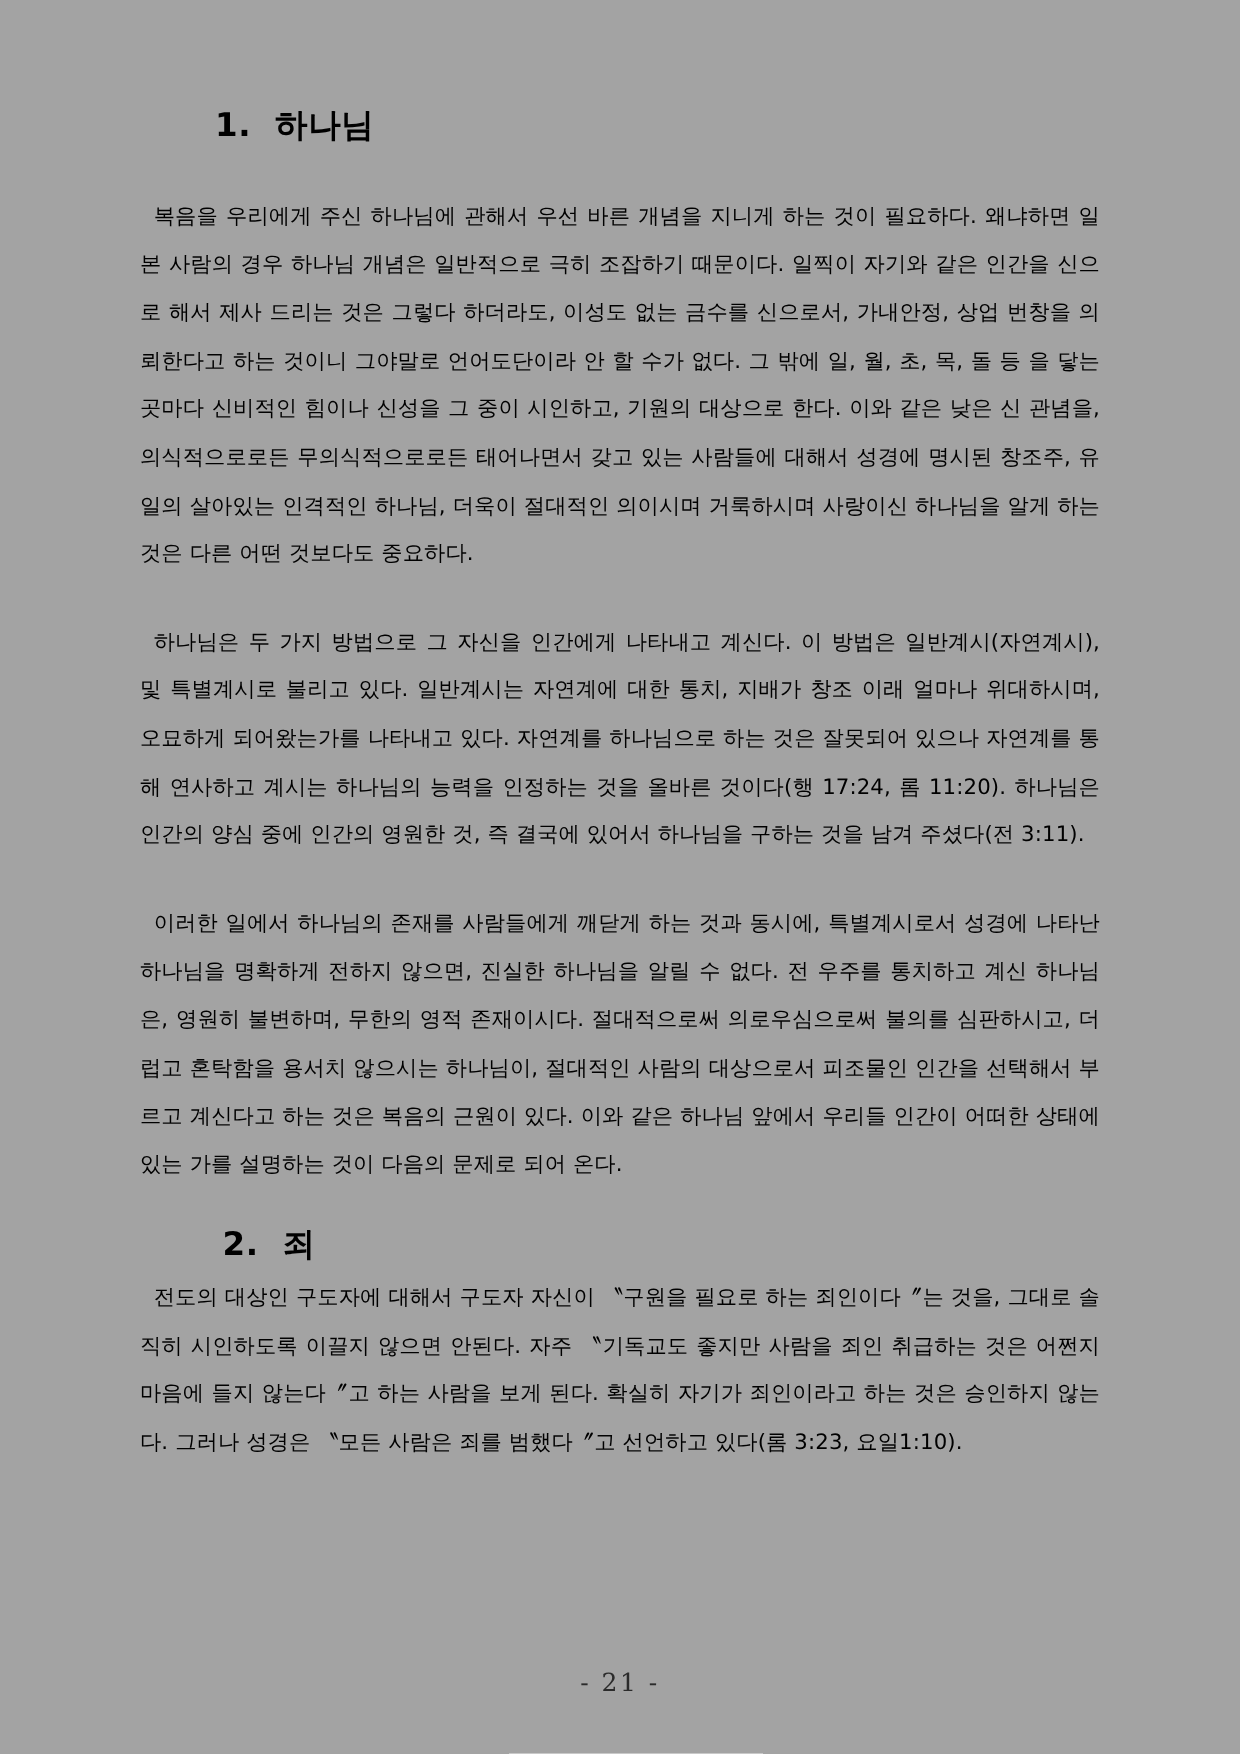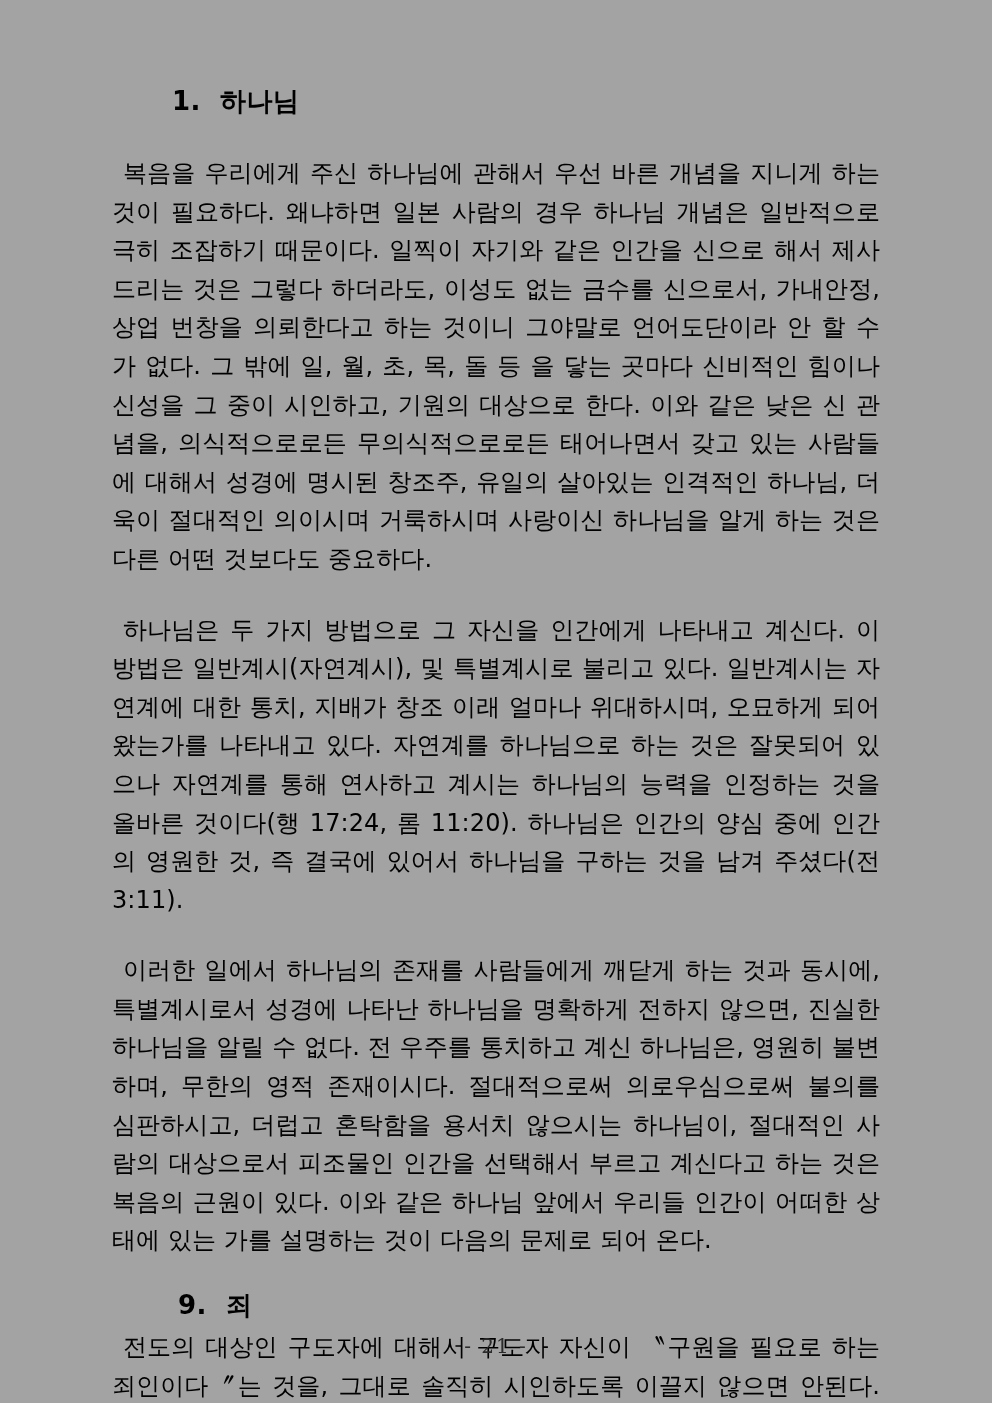--- a/index.html
+++ b/index.html
@@ -42,21 +42,21 @@
     margin: 0;
     padding-top: 84px;
     padding-left: 60px;
   }
   .heading-2 {
     margin: 0;
     padding-top: 28px;
     padding-left: 66px;
   }
   .body-par {
-    font-size: 24px;
+    font-size: 17px;
     line-height: 38.6px;
     text-align: justify;
     text-justify: inter-character;
     word-break: break-all;
     letter-spacing: 0.1px;
     margin: 0;
     color: #000000;
   }
   .par-gap-1 { margin-top: 36px; }
   .par-gap-2 { margin-top: 32px; }
@@ -87,21 +87,21 @@
   <div class="content">
 
     <h1 class="section-heading heading-1">1.  하나님</h1>
 
     <p class="body-par par-gap-1 indent">복음을 우리에게 주신 하나님에 관해서 우선 바른 개념을 지니게 하는 것이 필요하다. 왜냐하면 일본 사람의 경우 하나님 개념은 일반적으로 극히 조잡하기 때문이다. 일찍이 자기와 같은 인간을 신으로 해서 제사 드리는 것은 그렇다 하더라도, 이성도 없는 금수를 신으로서, 가내안정, 상업 번창을 의뢰한다고 하는 것이니 그야말로 언어도단이라 안 할 수가 없다. 그 밖에 일, 월, 초, 목, 돌 등 을 닿는 곳마다 신비적인 힘이나 신성을 그 중이 시인하고, 기원의 대상으로 한다. 이와 같은 낮은 신 관념을, 의식적으로로든 무의식적으로로든 태어나면서 갖고 있는 사람들에 대해서 성경에 명시된 창조주, 유일의 살아있는 인격적인 하나님, 더욱이 절대적인 의이시며 거룩하시며 사랑이신 하나님을 알게 하는 것은 다른 어떤 것보다도 중요하다.</p>
 
     <p class="body-par par-gap-2 indent">하나님은 두 가지 방법으로 그 자신을 인간에게 나타내고 계신다. 이 방법은 일반계시(자연계시), 및 특별계시로 불리고 있다. 일반계시는 자연계에 대한 통치, 지배가 창조 이래 얼마나 위대하시며, 오묘하게 되어왔는가를 나타내고 있다. 자연계를 하나님으로 하는 것은 잘못되어 있으나 자연계를 통해 연사하고 계시는 하나님의 능력을 인정하는 것을 올바른 것이다(행 17:24, 롬 11:20). 하나님은 인간의 양심 중에 인간의 영원한 것, 즉 결국에 있어서 하나님을 구하는 것을 남겨 주셨다(전 3:11).</p>
 
     <p class="body-par par-gap-3 indent">이러한 일에서 하나님의 존재를 사람들에게 깨닫게 하는 것과 동시에, 특별계시로서 성경에 나타난 하나님을 명확하게 전하지 않으면, 진실한 하나님을 알릴 수 없다. 전 우주를 통치하고 계신 하나님은, 영원히 불변하며, 무한의 영적 존재이시다. 절대적으로써 의로우심으로써 불의를 심판하시고, 더럽고 혼탁함을 용서치 않으시는 하나님이, 절대적인 사람의 대상으로서 피조물인 인간을 선택해서 부르고 계신다고 하는 것은 복음의 근원이 있다. 이와 같은 하나님 앞에서 우리들 인간이 어떠한 상태에 있는 가를 설명하는 것이 다음의 문제로 되어 온다.</p>
 
-    <h1 class="section-heading heading-2">9.  죄</h1>
+    <h1 class="section-heading heading-2">2.  죄</h1>
 
     <p class="body-par par-after-heading indent">전도의 대상인 구도자에 대해서 구도자 자신이 〝구원을 필요로 하는 죄인이다〞는 것을, 그대로 솔직히 시인하도록 이끌지 않으면 안된다. 자주 〝기독교도 좋지만 사람을 죄인 취급하는 것은 어쩐지 마음에 들지 않는다〞고 하는 사람을 보게 된다. 확실히 자기가 죄인이라고 하는 것은 승인하지 않는다. 그러나 성경은 〝모든 사람은 죄를 범했다〞고 선언하고 있다(롬 3:23, 요일1:10).</p>
 
   </div>
 
   <div class="page-footer">- 21 -</div>
 
 </div>
 
 </body></html>

